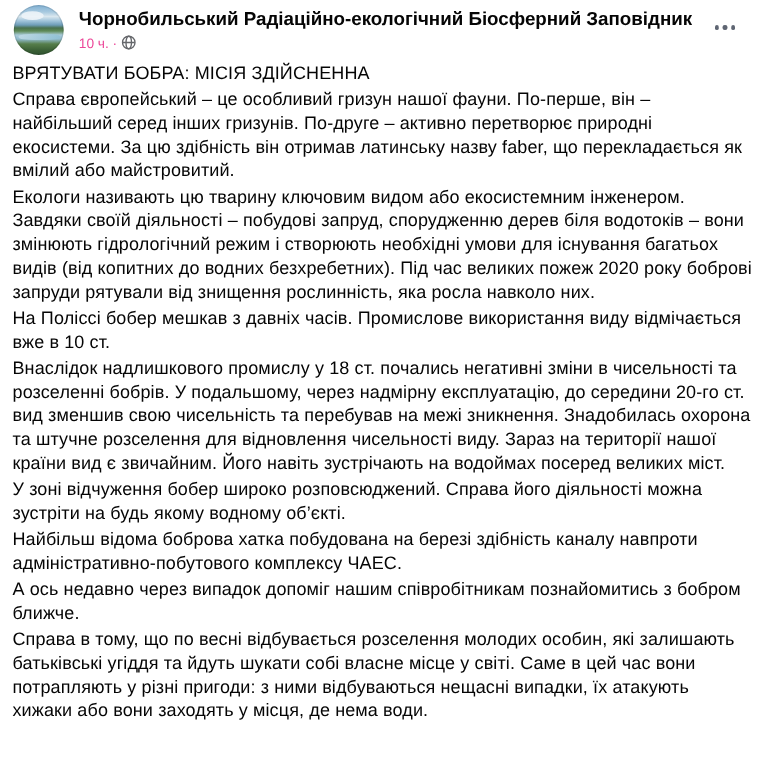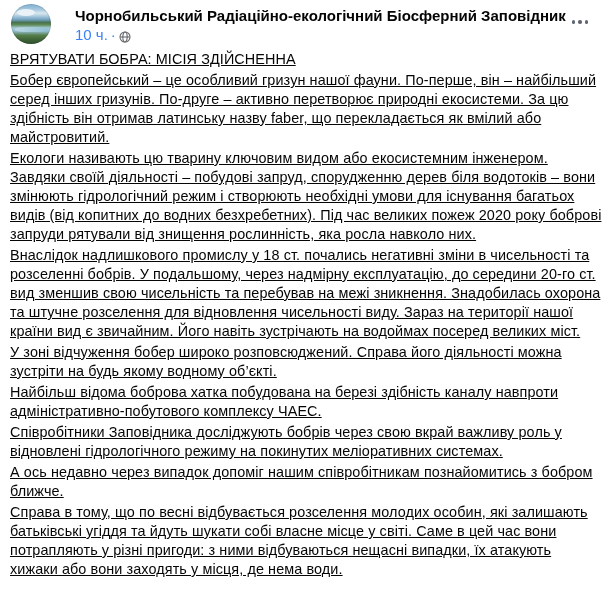--- a/index.html
+++ b/index.html
@@ -35,30 +35,30 @@
     content: ""; position: absolute;
     top: 5px; left: 6px; width: 18px; height: 7px;
     background: #edf4f8; border-radius: 50%; opacity: .9;
   }
   .avatar::after { 
     content: ""; position: absolute;
     top: 23px; left: 4px; right: 3px; height: 5px;
     background: linear-gradient(90deg, #c2dbe6, #8fc0d4);
     border-radius: 40%; opacity: .85;
   }
-  .header-text { margin-left: 24px; flex: 1; min-width: 0; padding-top: 2px; }
+  .header-text { margin-left: 12px; flex: 1; min-width: 0; padding-top: 2px; }
   .page-name {
     font-size: 15px; font-weight: 700; color: #050505;
     line-height: 19px; cursor: pointer;
     white-space: nowrap; overflow: hidden;
   }
   .meta {
-    display: flex; align-items: flex-end; gap: 3px;
+    display: flex; align-items: flex-start; gap: 3px;
     margin-top: 2px;
-    font-size: 15px; color: #3b82f6; line-height: 16px;
+    font-size: 11px; color: #ec4899; line-height: 16px;
   }
   .meta .timestamp { cursor: pointer; }
   .meta .globe { display: inline-flex; align-items: center; margin-top: 1px; }
   .more-btn {
     position: absolute; right: 17px; top: 16px;
     padding: 4px; cursor: pointer;
     display: flex; align-items: center;
   }
   .dots { display: inline-flex; }
   .dots i {
@@ -68,21 +68,21 @@
   }
 
   
   .post-body {
     padding: 6px 8px 0 10px;
     font-size: 14.4px;
     line-height: 19px;
     color: #050505;
     letter-spacing: 0.1px;
   }
-  .post-body p { margin: 0 0 2px 0; text-decoration: underline; }
+  .post-body p { margin: 0 0 2px 0; }
 </style>
 </head>
 <body>
 
 <div class="post">
 
   <div class="post-header">
     <div class="avatar"></div>
 
     <div class="header-text">
@@ -104,24 +104,24 @@
       <span class="dots">
         <i></i>
           <i></i>
           <i></i>
       </span>
     </div>
   </div>
 
   <div class="post-body">
     <p>ВРЯТУВАТИ БОБРА: МІСІЯ ЗДІЙСНЕННА</p>
-    <p>Бобер європейський – це особливий гризун нашої фауни. По-перше, він – найбільший серед інших гризунів. По-друге – активно перетворює природні екосистеми. За цю здібність він отримав латинську назву faber, що перекладається як вмілий або майстровитий.</p>
+    <p>Справа європейський – це особливий гризун нашої фауни. По-перше, він – найбільший серед інших гризунів. По-друге – активно перетворює природні екосистеми. За цю здібність він отримав латинську назву faber, що перекладається як вмілий або майстровитий.</p>
     <p>Екологи називають цю тварину ключовим видом або екосистемним інженером. Завдяки своїй діяльності – побудові запруд, спорудженню дерев біля водотоків – вони змінюють гідрологічний режим і створюють необхідні умови для існування багатьох видів (від копитних до водних безхребетних). Під час великих пожеж 2020 року боброві запруди рятували від знищення рослинність, яка росла навколо них.</p>
+    <p>На Поліссі бобер мешкав з давніх часів. Промислове використання виду відмічається вже в 10 ст.</p>
     <p>Внаслідок надлишкового промислу у 18 ст. почались негативні зміни в чисельності та розселенні бобрів. У подальшому, через надмірну експлуатацію, до середини 20-го ст. вид зменшив свою чисельність та перебував на межі зникнення. Знадобилась охорона та штучне розселення для відновлення чисельності виду. Зараз на території нашої країни вид є звичайним. Його навіть зустрічають на водоймах посеред великих міст.</p>
     <p>У зоні відчуження бобер широко розповсюджений. Справа його діяльності можна зустріти на будь якому водному об’єкті.</p>
     <p>Найбільш відома боброва хатка побудована на березі здібність каналу навпроти адміністративно-побутового комплексу ЧАЕС.</p>
-    <p>Співробітники Заповідника досліджують бобрів через свою вкрай важливу роль у відновлені гідрологічного режиму на покинутих меліоративних системах.</p>
     <p>А ось недавно через випадок допоміг нашим співробітникам познайомитись з бобром ближче.</p>
     <p>Справа в тому, що по весні відбувається розселення молодих особин, які залишають батьківські угіддя та йдуть шукати собі власне місце у світі. Саме в цей час вони потрапляють у різні пригоди: з ними відбуваються нещасні випадки, їх атакують хижаки або вони заходять у місця, де нема води.</p>
 
   </div>
 
 </div>
 
 </body></html>

